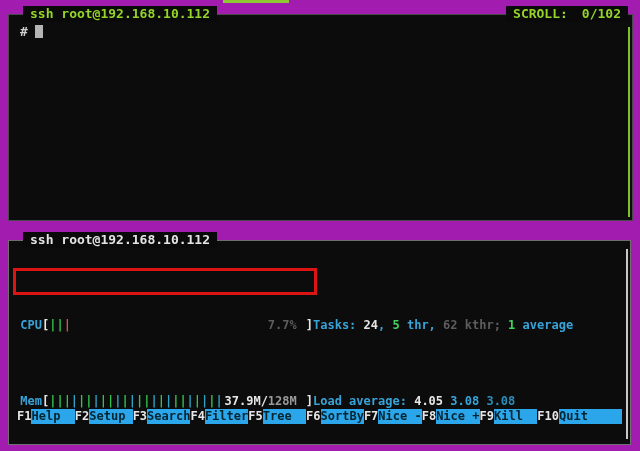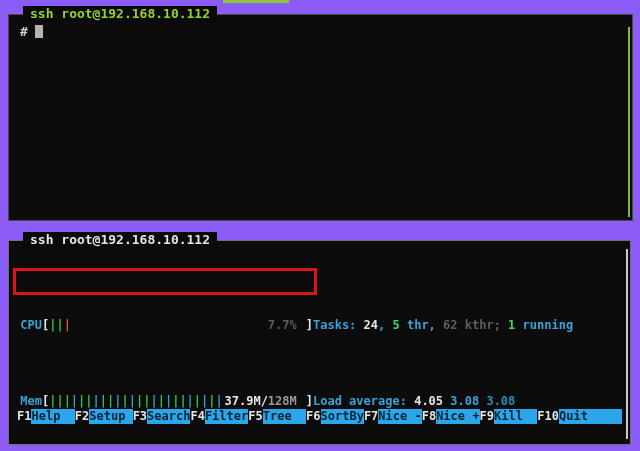--- a/index.html
+++ b/index.html
@@ -1,16 +1,16 @@
 <!DOCTYPE html>
 <html><head>
 <meta charset="utf-8">
 <style>
   html,body{margin:0;padding:0;background:#000;}
-  .screen{position:relative;width:640px;height:451px;background:#8b5cf6;overflow:hidden;
+  .screen{position:relative;width:640px;height:451px;background:#a21caf;overflow:hidden;
           font-family:"DejaVu Sans Mono","Liberation Mono",monospace;font-weight:700;}
   
   .pane{position:absolute;border:1px solid #4a4a4a;background:#0c0c0c;}
   .pane-top{left:8px;top:14px;width:623px;height:205px;}
   .pane-bottom{left:8px;top:240px;width:621px;height:203px;border-color:#6f6f6f;}
   .pane-title{position:absolute;top:-9px;background:#0a0a0a;padding:0 7px;font-size:13px;
               line-height:16px;white-space:pre;}
   .pane-title.left{left:14px;}
   .pane-title.right{right:4px;}
   .t-green{color:#95d429;}
@@ -49,34 +49,35 @@
 </style>
 </head>
 <body>
 
 <div class="screen">
 
   <div class="artifact-line"></div>
 
   <section class="pane pane-top">
     <div class="pane-title left t-green"><span>ssh root@192.168.10.112</span></div>
+    <div class="pane-title right t-green"><span>SCROLL:</span><span class="scroll-val">0/102</span></div>
     <div class="vline vline-green"></div>
     <div class="prompt-line"><span>#</span><span class="cursor"></span></div>
   </section>
 
   <section class="pane pane-bottom">
     <div class="pane-title left t-white"><span>ssh root@192.168.10.112</span></div>
     <div class="vline vline-white"></div>
 
     <div class="htop">
 
       
       <div class="line">
         <div class="meter"><span> </span><span class="c-cyan">CPU</span><span class="c-white">[</span><div class="bar-area"><span id="cpu-bars"><span class="bar-green">|</span><span class="bar-green">|</span><span class="bar-red">|</span></span><span class="meter-text c-dim">7.7%</span></div><span class="c-white">]</span></div>
-        <div><span class="c-cyan">Tasks: </span><span class="c-white">24</span><span class="c-cyan">, </span><span class="c-green">5</span><span class="c-cyan"> thr, </span><span class="c-dim">62 kthr; </span><span class="c-green">1</span><span class="c-cyan"> running</span></div>
+        <div><span class="c-cyan">Tasks: </span><span class="c-white">24</span><span class="c-cyan">, </span><span class="c-green">5</span><span class="c-cyan"> thr, </span><span class="c-dim">62 kthr; </span><span class="c-green">1</span><span class="c-cyan"> average</span></div>
       </div>
 
       
       <div class="line">
         <div class="meter"><span> </span><span class="c-cyan">Mem</span><span class="c-white">[</span><div class="bar-area"><span id="mem-bars"><span class="bar-green">|</span><span class="bar-green">|</span><span class="bar-green">|</span><span class="bar-cyan">|</span><span class="bar-green">|</span><span class="bar-green">|</span><span class="bar-cyan">|</span><span class="bar-green">|</span><span class="bar-green">|</span><span class="bar-cyan">|</span><span class="bar-green">|</span><span class="bar-cyan">|</span><span class="bar-green">|</span><span class="bar-green">|</span><span class="bar-cyan">|</span><span class="bar-green">|</span><span class="bar-cyan">|</span><span class="bar-green">|</span><span class="bar-green">|</span><span class="bar-cyan">|</span><span class="bar-green">|</span><span class="bar-cyan">|</span><span class="bar-green">|</span><span class="bar-cyan">|</span></span><span class="meter-text"><span class="c-white">37.9M</span><span class="c-white">/</span><span class="c-gray">128M</span></span></div><span class="c-white">]</span></div>
         <div><span class="c-cyan">Load average: </span><span class="c-white">4.05 </span><span class="c-cyan">3.08 </span><span class="c-load15">3.08</span></div>
       </div>
 
       
       

